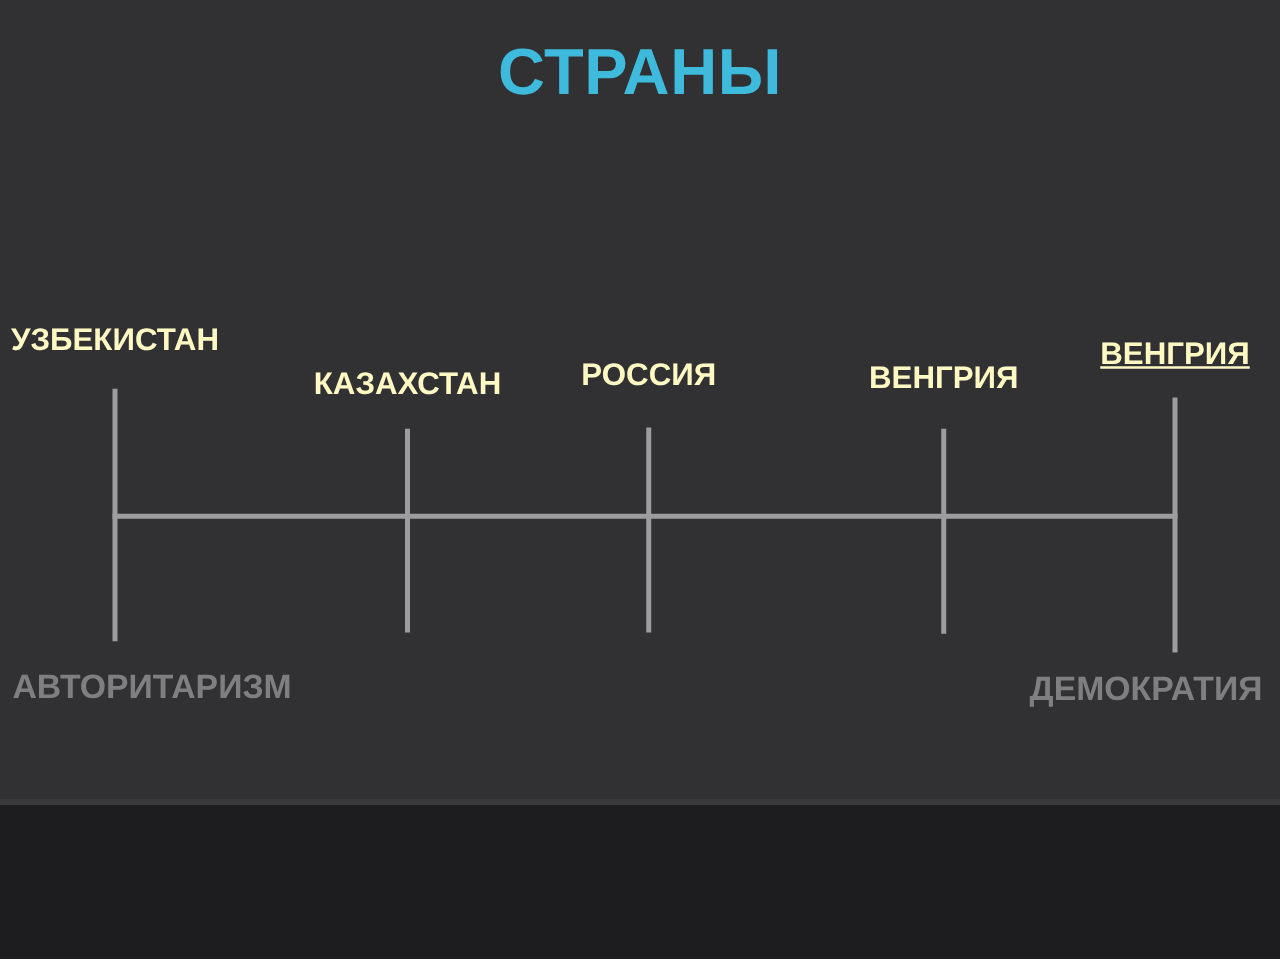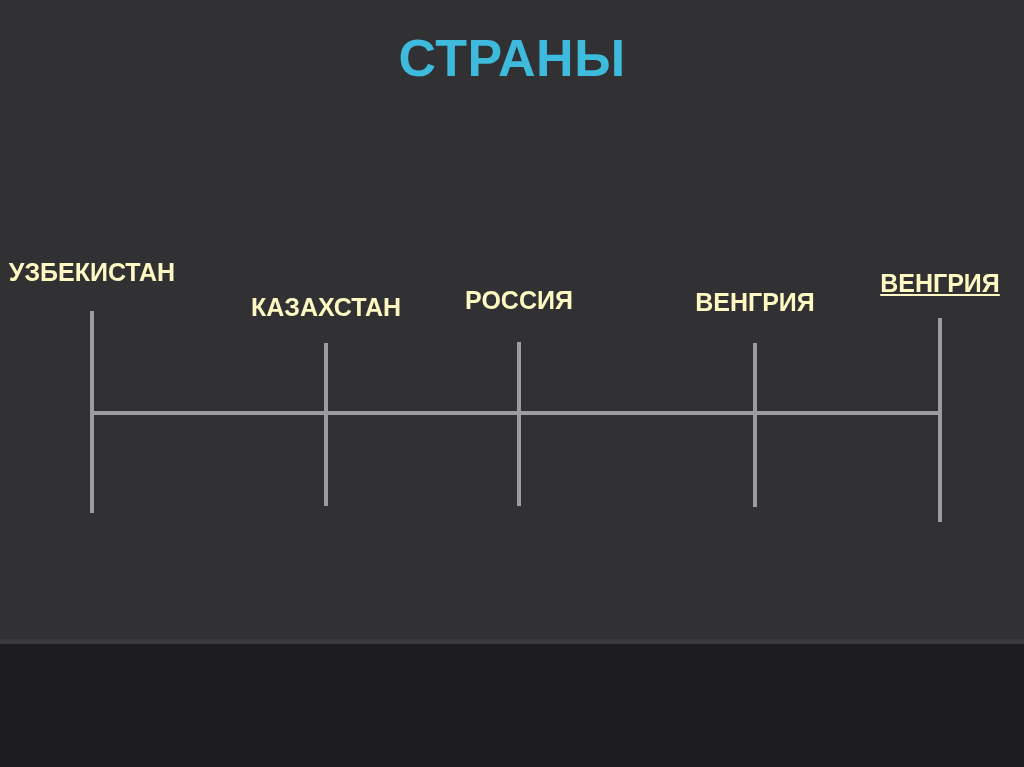--- a/index.html
+++ b/index.html
@@ -74,16 +74,18 @@
       <div class="country-label" style="left: 326px; top: 293px;">КАЗАХСТАН</div>
       <div class="country-tick" style="left: 324px; top: 343px; height: 163px;"></div>
       <div class="country-label" style="left: 519px; top: 286px;">РОССИЯ</div>
       <div class="country-tick" style="left: 517px; top: 342px; height: 164px;"></div>
       <div class="country-label" style="left: 755px; top: 288px;">ВЕНГРИЯ</div>
       <div class="country-tick" style="left: 753px; top: 343px; height: 164px;"></div>
       <div class="country-label" style="left: 940px; top: 269px; text-decoration: underline;">ВЕНГРИЯ</div>
       <div class="country-tick" style="left: 938px; top: 318px; height: 204px;"></div>
     </div>
 
+  <div class="pole-label left">АВТОРИТАРИЗМ</div>
 
+  <div class="pole-label right">ДЕМОКРАТИЯ</div>
 
   <div class="bottom-edge"></div>
 </div>
 
 </body></html>

